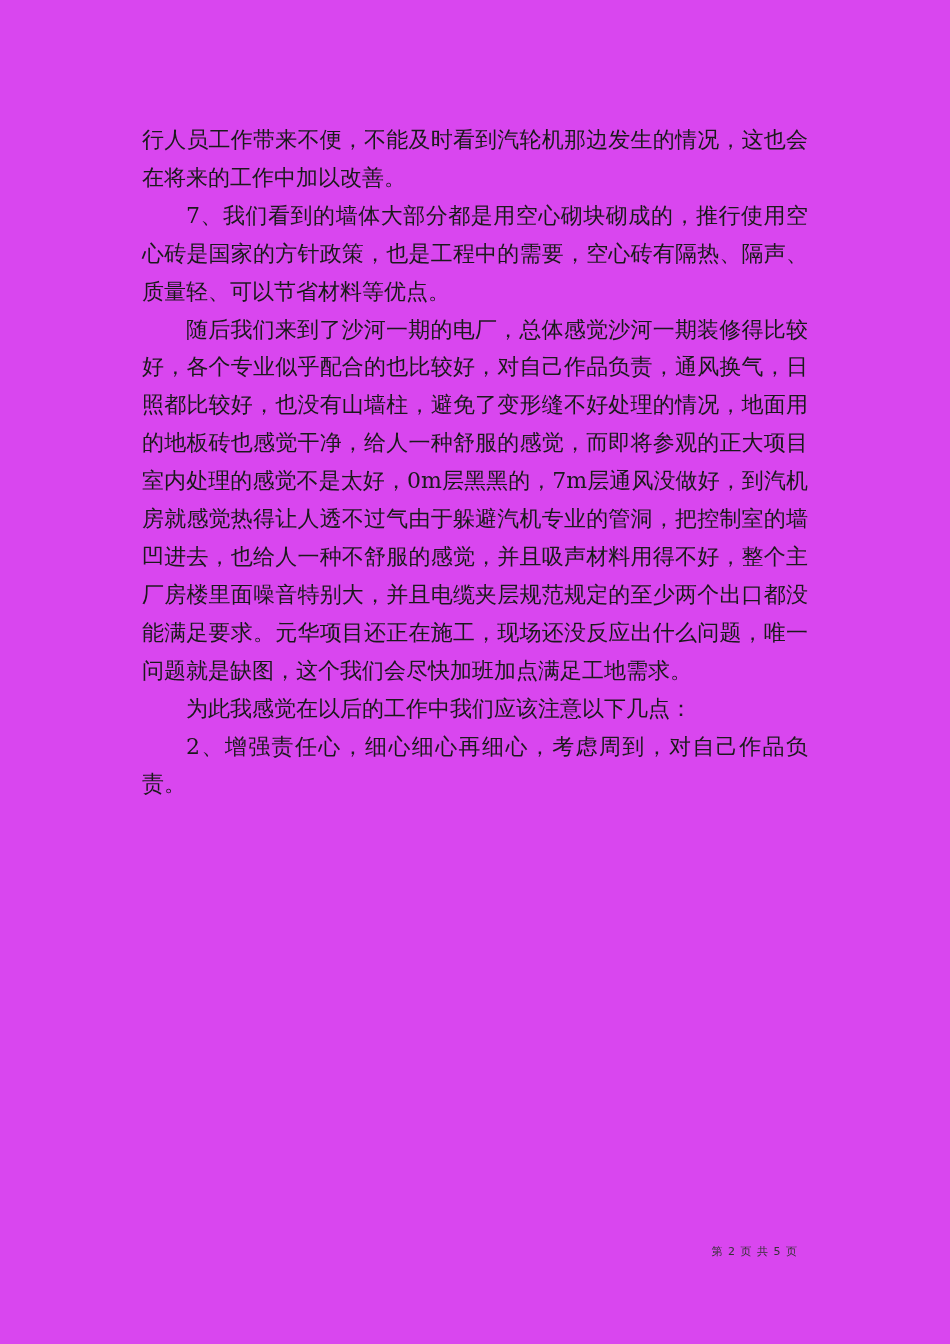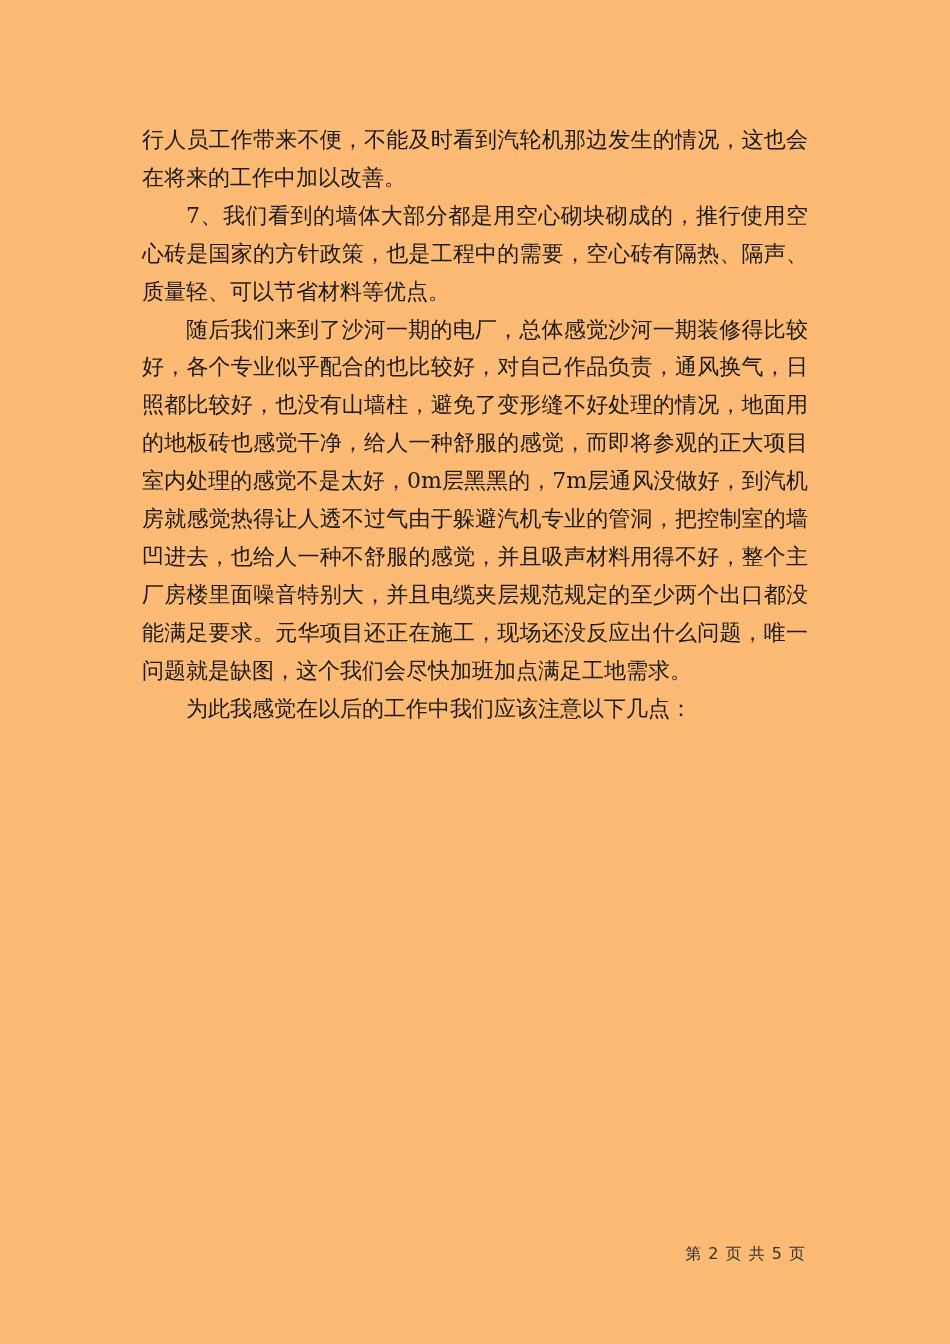--- a/index.html
+++ b/index.html
@@ -1,37 +1,38 @@
 <!DOCTYPE html>
 <html><head>
 <meta charset="utf-8">
 <style>
   html, body { margin: 0; padding: 0; background: #ffffff; }
   body { width: 950px; height: 1344px; position: relative; overflow: hidden; }
   .page {
-    position: absolute; left: 0; top: 0; width: 950px; height: 1344px; background: #fdba74;
+    position: absolute; left: 0; top: 0; width: 950px; height: 1344px; background: #d946ef;
   }
   .content {
     position: absolute; left: 142px; top: 121px; width: 666px;
     font-family: "DejaVu Serif", "Liberation Serif", serif;
     font-size: 22px; line-height: 37.9px; color: #1a1a1a;
     text-align: justify; text-justify: inter-character;
   }
   .content p { margin: 0; }
   .content p.indent { text-indent: 44px; }
   .footer {
-    position: absolute; right: 144px; top: 1244px;
+    position: absolute; right: 152px; top: 1244px;
     font-family: "DejaVu Sans", "Liberation Sans", sans-serif;
-    font-size: 16px; color: #333333; letter-spacing: 1px;
+    font-size: 11px; color: #333333; letter-spacing: 1px;
   }
 </style>
 </head>
 <body>
 
 <div class="page">
   <div class="content">
     <p>行人员工作带来不便，不能及时看到汽轮机那边发生的情况，这也会在将来的工作中加以改善。</p>
     <p class="indent">7、我们看到的墙体大部分都是用空心砌块砌成的，推行使用空心砖是国家的方针政策，也是工程中的需要，空心砖有隔热、隔声、质量轻、可以节省材料等优点。</p>
     <p class="indent">随后我们来到了沙河一期的电厂，总体感觉沙河一期装修得比较好，各个专业似乎配合的也比较好，对自己作品负责，通风换气，日照都比较好，也没有山墙柱，避免了变形缝不好处理的情况，地面用的地板砖也感觉干净，给人一种舒服的感觉，而即将参观的正大项目室内处理的感觉不是太好，0m层黑黑的，7m层通风没做好，到汽机房就感觉热得让人透不过气由于躲避汽机专业的管洞，把控制室的墙凹进去，也给人一种不舒服的感觉，并且吸声材料用得不好，整个主厂房楼里面噪音特别大，并且电缆夹层规范规定的至少两个出口都没能满足要求。元华项目还正在施工，现场还没反应出什么问题，唯一问题就是缺图，这个我们会尽快加班加点满足工地需求。</p>
     <p class="indent">为此我感觉在以后的工作中我们应该注意以下几点：</p>
+    <p class="indent">2、增强责任心，细心细心再细心，考虑周到，对自己作品负责。</p>
   </div>
   <div class="footer">第 2 页 共 5 页</div>
 </div>
 
 </body></html>

